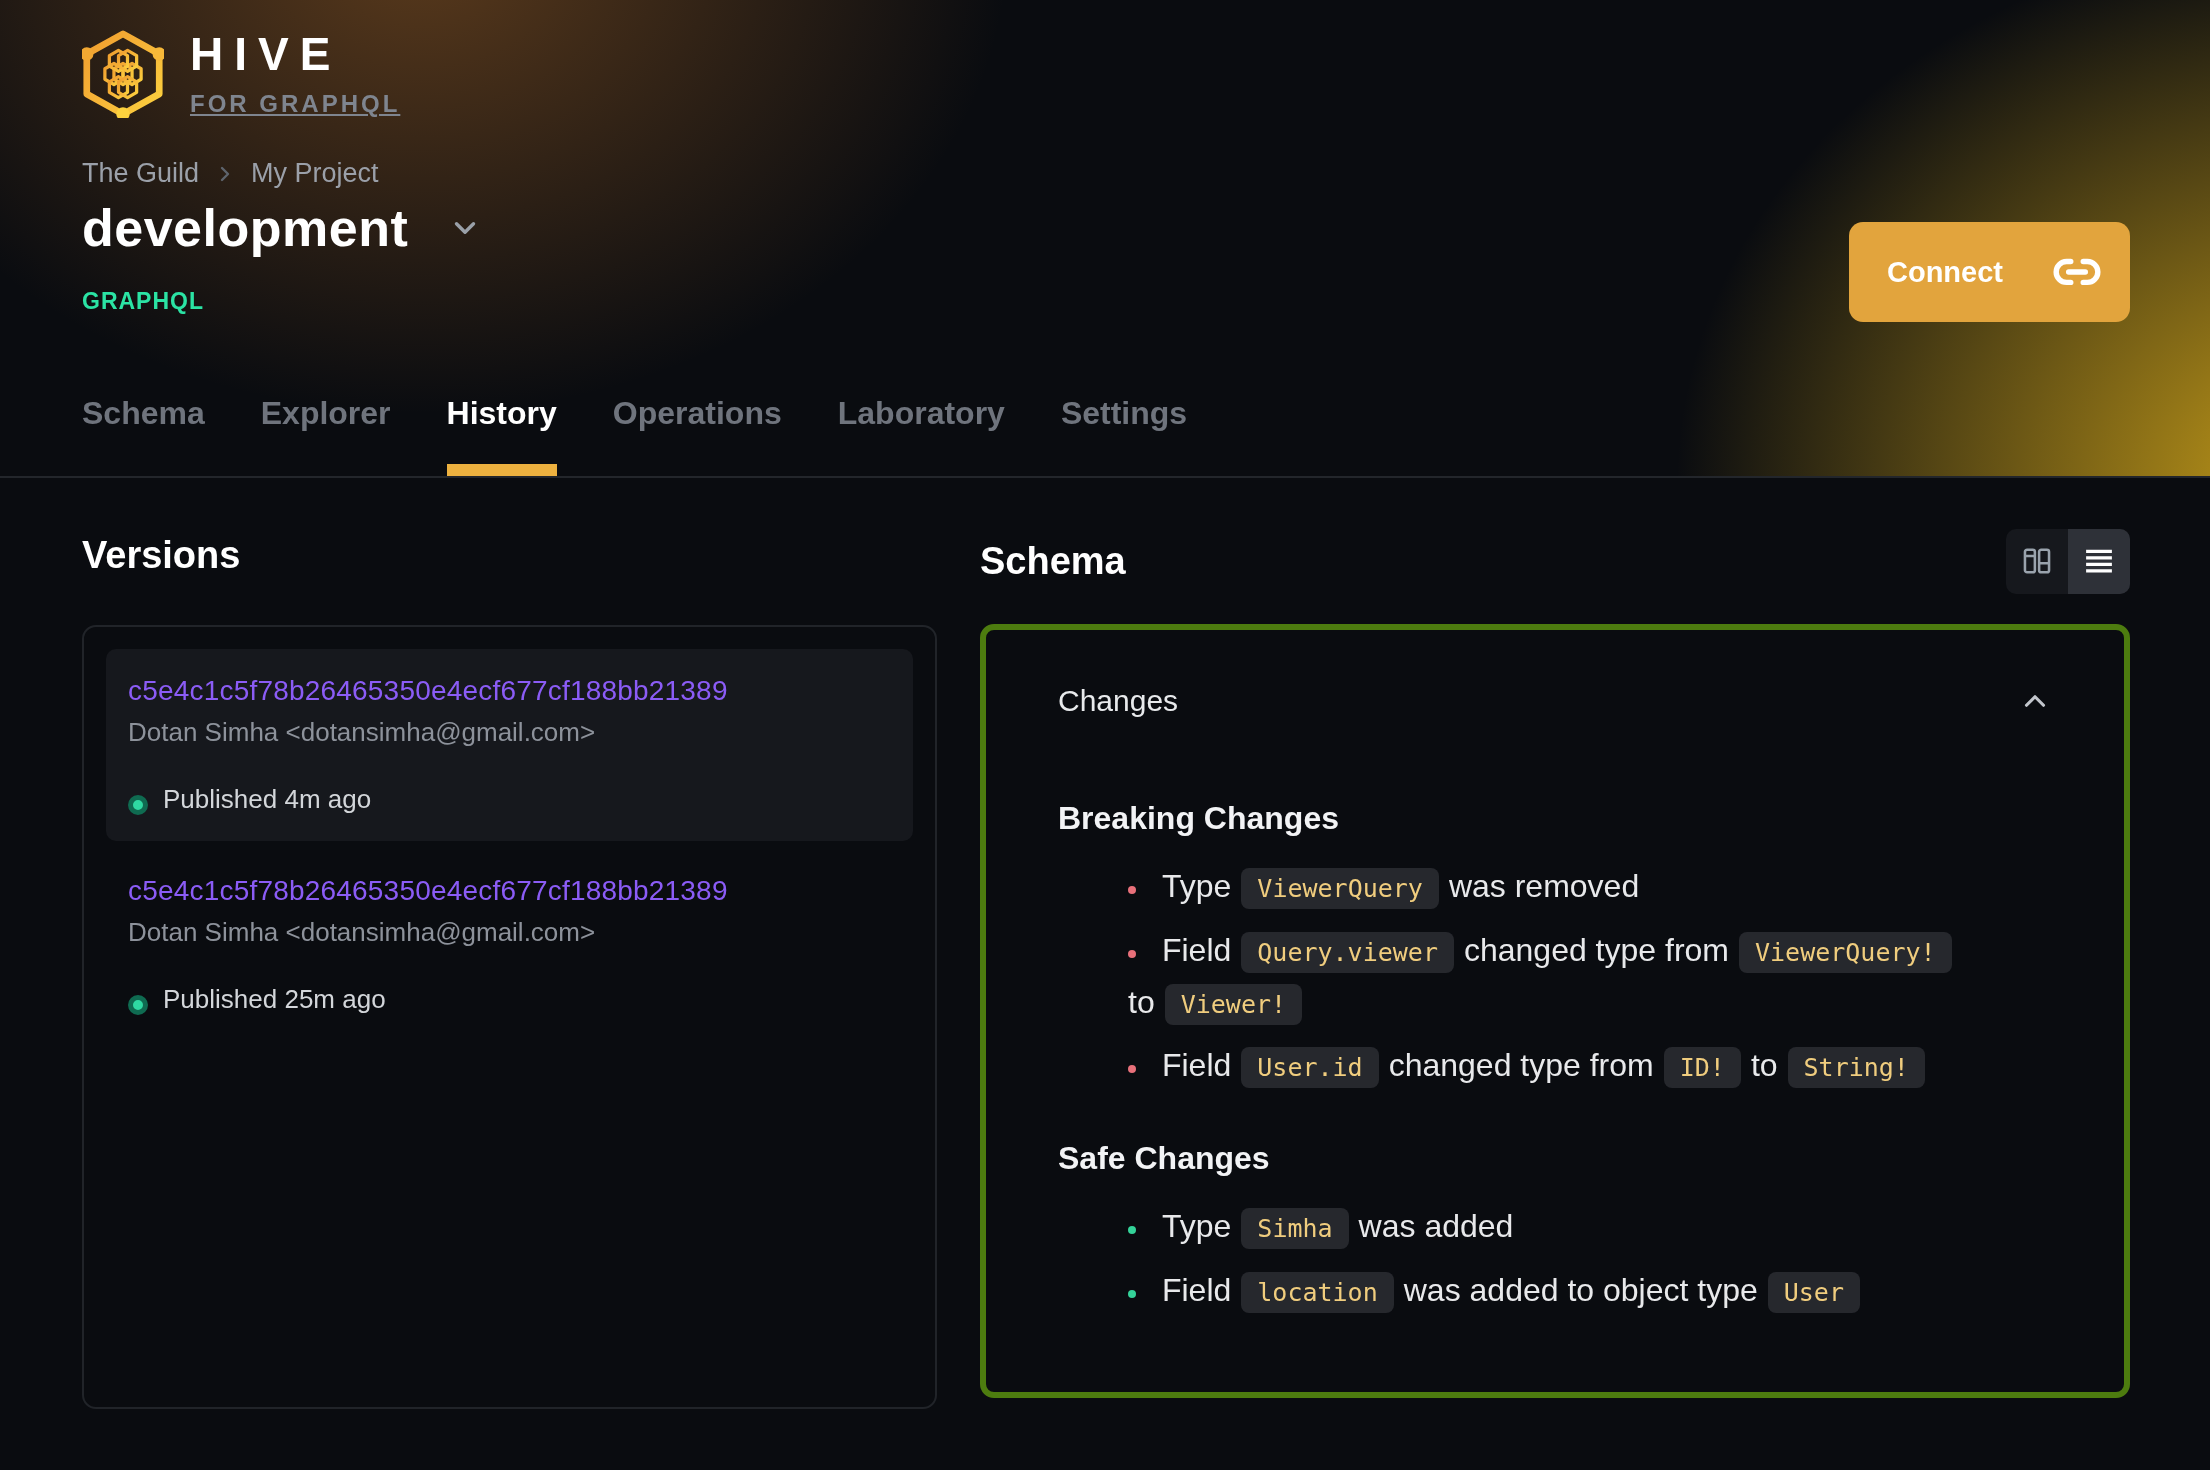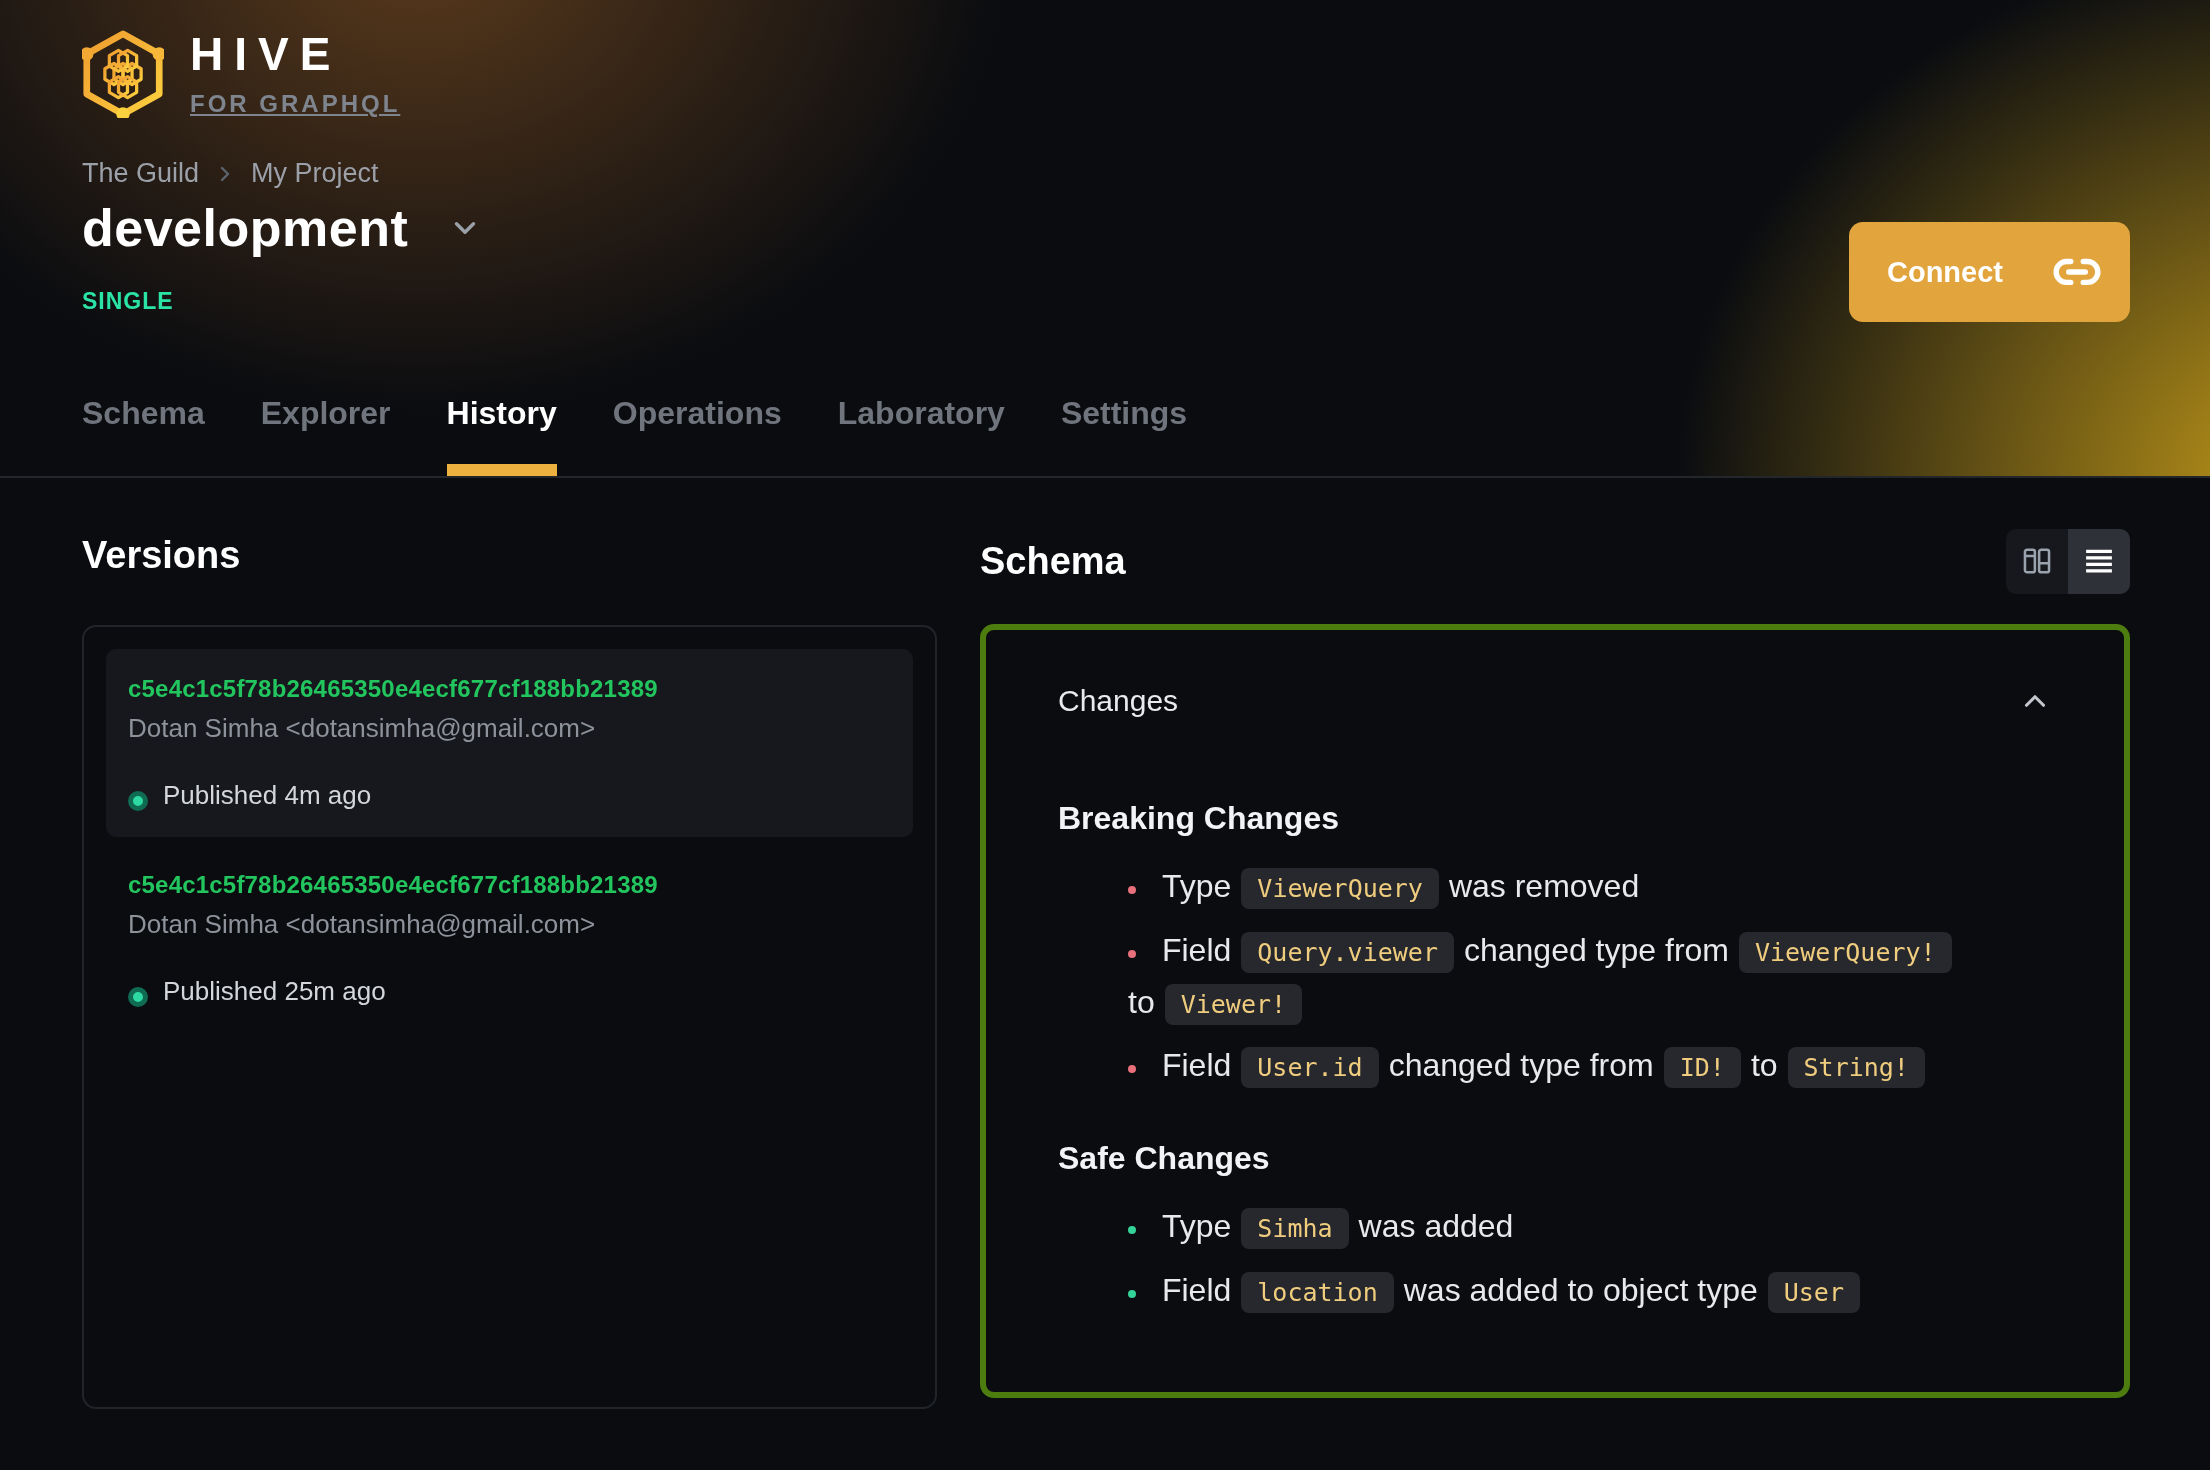--- a/index.html
+++ b/index.html
@@ -64,21 +64,21 @@
   .col-left .section-heading { margin-top:56px; }
 
   .versions-panel {
     margin-top:48px; height:784px;
     border:2px solid #212429; border-radius:14px;
     padding:22px;
   }
   .version-item { padding:26px 22px; border-radius:10px; cursor:pointer; }
   .version-item.selected { background:#16181d; }
   .version-item + .version-item { margin-top:8px; }
-  .version-hash { font-size:24px; font-weight:700; color:#22c55e; letter-spacing:0.2px; }
+  .version-hash { font-size:28px; font-weight:400; color:#8b5cf6; letter-spacing:0.2px; }
   .version-author { margin-top:10px; font-size:26px; color:#8d929b; }
   .version-status { margin-top:36px; display:flex; align-items:flex-end; gap:15px; font-size:26px; color:#d3d6da; }
   .status-dot {
     width:20px; height:20px; border-radius:50%;
     background:#2fd9a2; border:5px solid #0f6b51;
   }
 
   .right-head { margin-top:50px; height:66px; display:flex; align-items:center; justify-content:space-between; }
   .view-toggle { display:flex; border-radius:10px; overflow:hidden; background:#16181d; }
   .view-toggle-btn { width:62px; height:65px; display:flex; align-items:center; justify-content:center; border:none; background:transparent; cursor:pointer; }
@@ -156,21 +156,21 @@
   </nav>
 
   <div class="title-row">
     <span class="target-name">development</span>
     <span class="icon">
       <svg viewBox="0 0 24 24" width="34" height="34" fill="none" stroke="#9aa0a8" stroke-width="2.4" stroke-linecap="round" stroke-linejoin="round">
           <polyline points="6 9 12 15 18 9"></polyline>
         </svg>
     </span>
   </div>
-  <div class="single-badge">SINGLE</div>
+  <div class="single-badge">GRAPHQL</div>
 
   <button class="connect-btn">
     <span class="connect-label">Connect</span>
     <span class="icon">
       <svg viewBox="0 0 24 24" width="50" height="50" fill="none" stroke="#ffffff" stroke-width="2.6" stroke-linecap="round" stroke-linejoin="round">
         <path d="M9 17H7A5 5 0 0 1 7 7h2"></path>
           <path d="M15 7h2a5 5 0 1 1 0 10h-2"></path>
           <line x1="8" y1="12" x2="16" y2="12"></line>
       </svg>
     </span>

